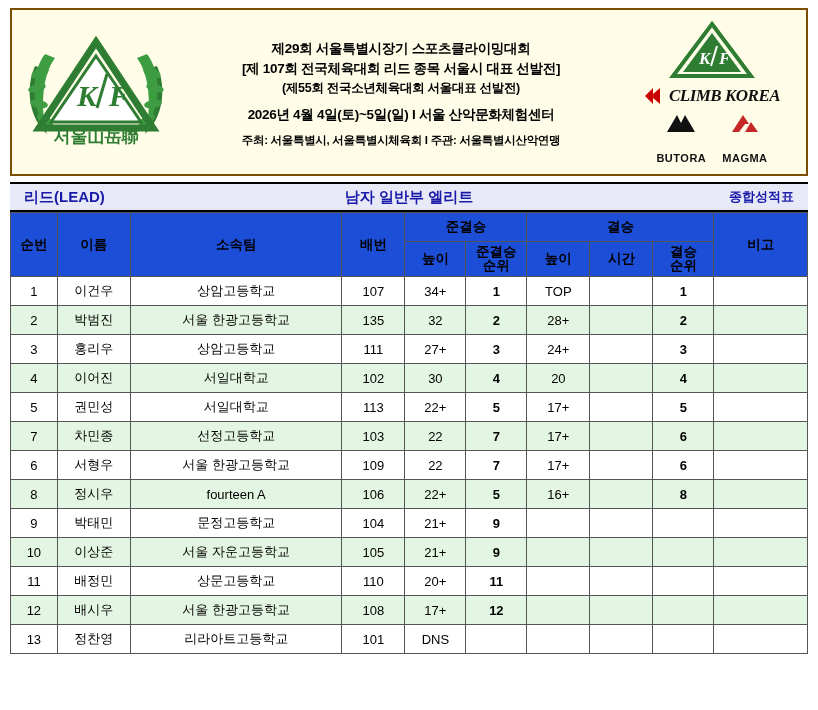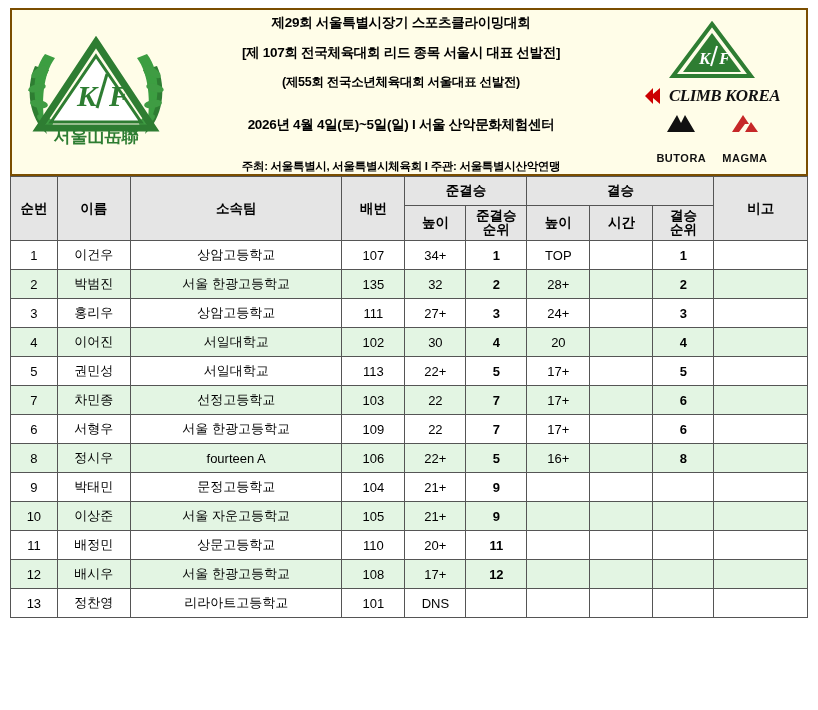--- a/index.html
+++ b/index.html
@@ -39,21 +39,21 @@
     justify-content: center;
     flex: 0 0 168px;
   }
   .banner-center {
     flex: 1 1 auto;
     display: flex;
     flex-direction: column;
     align-items: center;
     justify-content: center;
     padding-top: 4px;
-    gap: 12px;
+    gap: 2px;
   }
   .banner-right {
     width: 180px;
     flex: 0 0 180px;
     display: flex;
     flex-direction: column;
     align-items: center;
     justify-content: center;
     gap: 4px;
     padding-right: 4px;
@@ -171,21 +171,21 @@
     text-align: center;
     font-size: 13px;
     height: 28px;
     padding: 0 2px;
     overflow: hidden;
     white-space: nowrap;
   }
   table.results thead th {
     font-weight: bold;
     font-size: 13.5px;
-    background: #e5e5e5;
+    background: #1d4ed8;
   }
   thead .sub th {
     height: 34px;
     line-height: 1.05;
   }
   .hdr-2line {
     display: block;
     line-height: 1.05;
   }
   tbody tr.alt td {
@@ -286,20 +286,25 @@
           <svg width="34" height="24" viewBox="0 0 34 24">
             <path d="M4 20 L15 3 L21 12 L17 12 L11 20 Z" fill="#c62828"></path>
             <path d="M17 20 L23 10 L30 20 Z" fill="#c62828"></path>
           </svg>
           <span class="sponsor-name">MAGMA</span>
         </div>
       </div>
     </div>
   </div>
 
+  <div class="titlebar">
+    <div class="left">리드(LEAD)</div>
+    <div class="center">남자 일반부 엘리트</div>
+    <div class="right">종합성적표</div>
+  </div>
 
   <table class="results">
     <colgroup>
       <col class="col-no">
         <col class="col-name">
         <col class="col-team">
         <col class="col-bib">
       <col class="col-sh">
         <col class="col-sr">
         <col class="col-fh">

